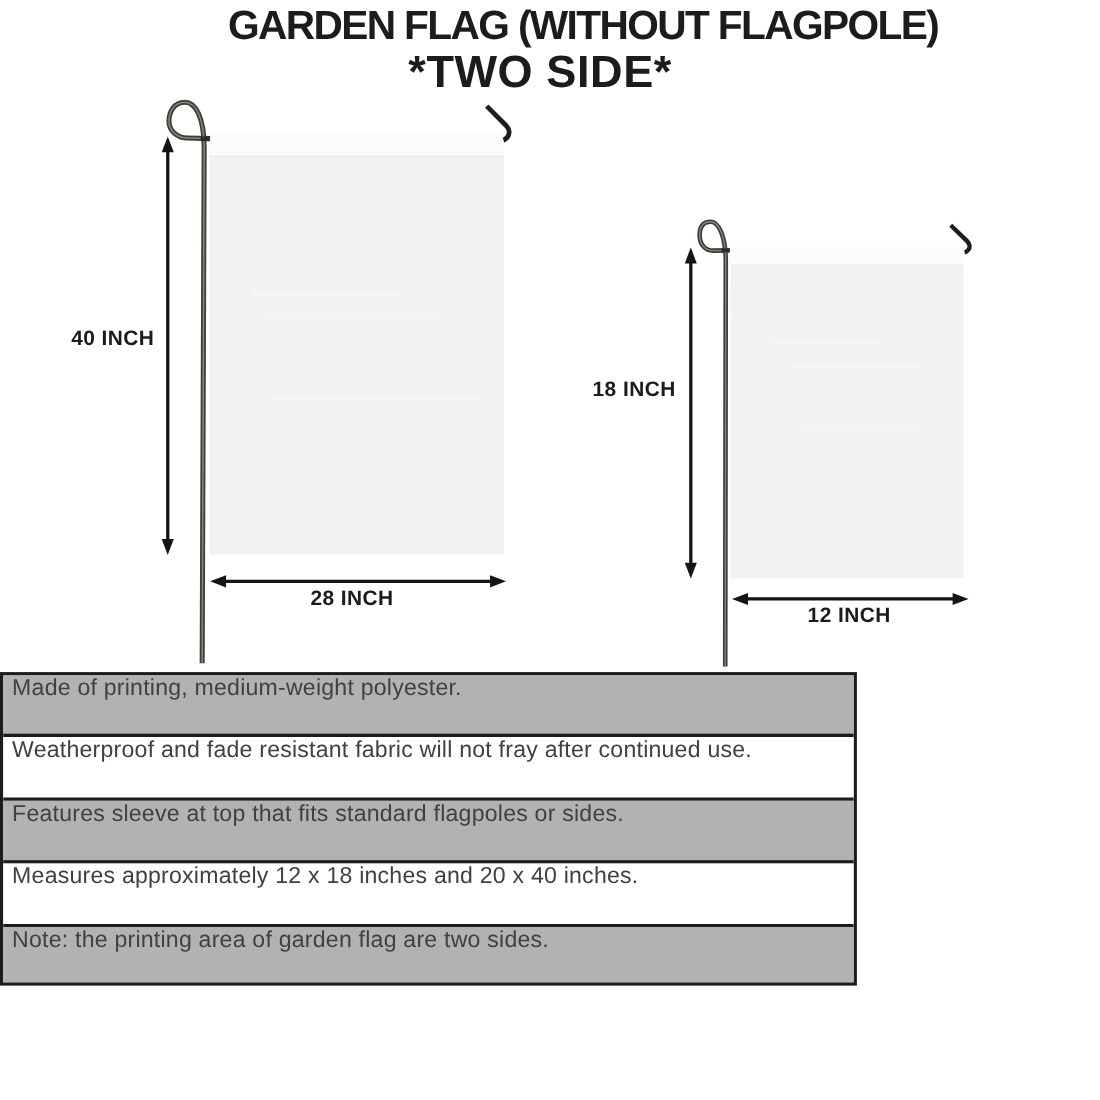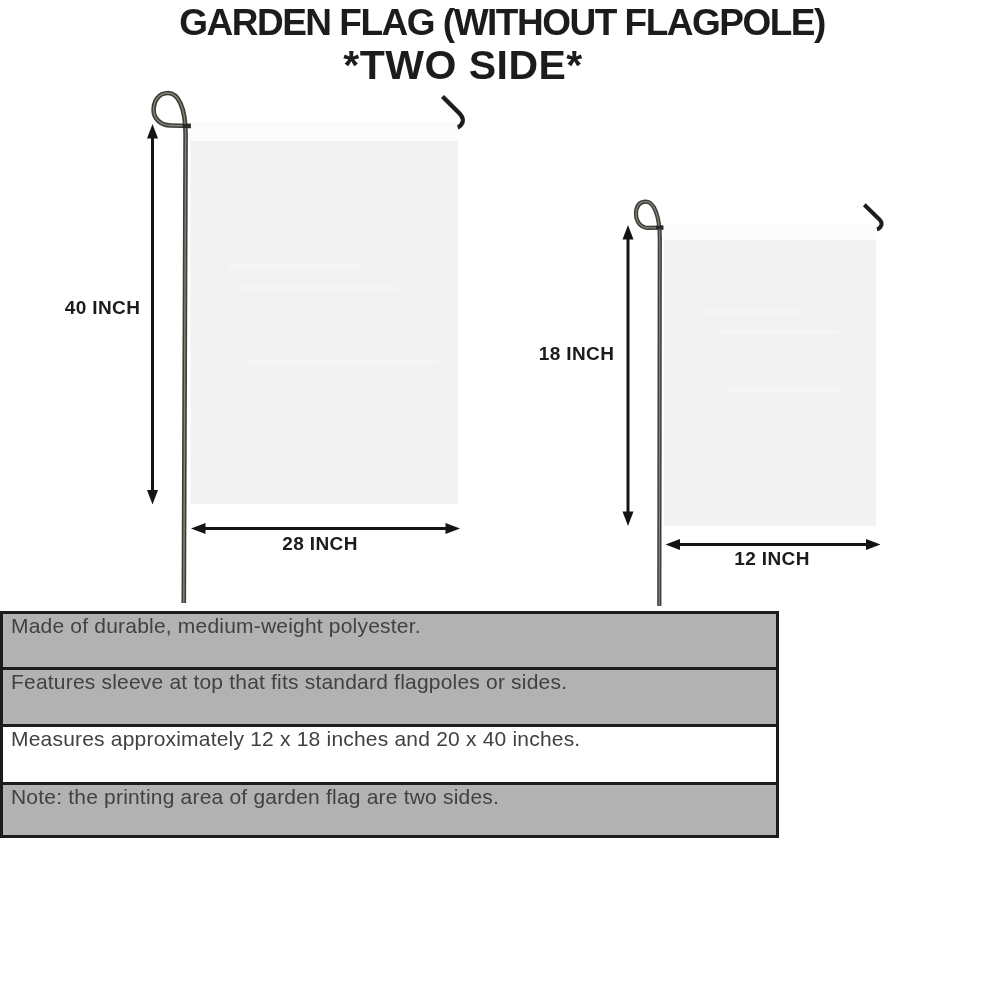--- a/index.html
+++ b/index.html
@@ -1,18 +1,18 @@
 <!DOCTYPE html>
 <html><head>
 <meta charset="utf-8">
 <style>
   html,body{margin:0;padding:0;background:#ffffff;width:1000px;height:1000px;overflow:hidden;}
   body{font-family:"Liberation Sans", sans-serif;}
   .abs{position:absolute;}
-  .ttl{font-weight:bold;color:#1c1c1c;white-space:nowrap;}
+  .ttl{font-weight:bold;color:#1c1c1c;white-space:nowrap;margin-left:28px;}
   .rowtxt{font-size:21px;letter-spacing:0.2px;line-height:22px;color:#414141;padding:1px 0 0 8px;white-space:nowrap;overflow:hidden;}
 </style>
 </head>
 <body>
 
 <div class="abs ttl" style="left:502px;top:2px;transform:translateX(-50%);font-size:37px;letter-spacing:-1.5px;">GARDEN FLAG (WITHOUT FLAGPOLE)</div>
 
 <div class="abs ttl" style="left:463px;top:42px;transform:translateX(-50%);font-size:41px;letter-spacing:0.5px;">*TWO SIDE*</div>
 
 <svg class="abs" style="left:0;top:0;" width="1000" height="1000" viewBox="0 0 1000 1000">
@@ -67,21 +67,22 @@
 
   <line x1="678" y1="544.5" x2="868" y2="544.5" stroke="#141414" stroke-width="3"></line>
   <polygon points="665.5,544.5 680,539 680,550" fill="#141414"></polygon>
   <polygon points="880.5,544.5 866,539 866,550" fill="#141414"></polygon>
 
   <text x="772" y="565" font-size="19" font-weight="bold" letter-spacing="0.4" fill="#1c1c1c" text-anchor="middle" font-family="Liberation Sans, sans-serif">12 INCH</text>
 </svg>
 
 <div class="abs" style="left:0;top:611px;width:773px;border:3px solid #1c1c1c;">
 
-  <div class="rowtxt" style="height:51.5px;background:#b2b2b2;border-bottom:3px solid #1c1c1c;">Made of durable, medium-weight polyester.</div>
+  <div class="rowtxt" style="height:51.5px;background:#b2b2b2;border-bottom:3px solid #1c1c1c;">Made of printing, medium-weight polyester.</div>
 
+  <div class="rowtxt" style="height:54.5px;background:#ffffff;border-bottom:3px solid #1c1c1c;">Weatherproof and fade resistant fabric will not fray after continued use.</div>
 
   <div class="rowtxt" style="height:53px;background:#b2b2b2;border-bottom:3px solid #1c1c1c;">Features sleeve at top that fits standard flagpoles or sides.</div>
 
   <div class="rowtxt" style="height:54px;background:#ffffff;border-bottom:3px solid #1c1c1c;">Measures approximately 12 x 18 inches and 20 x 40 inches.</div>
 
   <div class="rowtxt" style="height:49px;background:#b2b2b2;">Note: the printing area of garden flag are two sides.</div>
 </div>
 
 </body></html>

